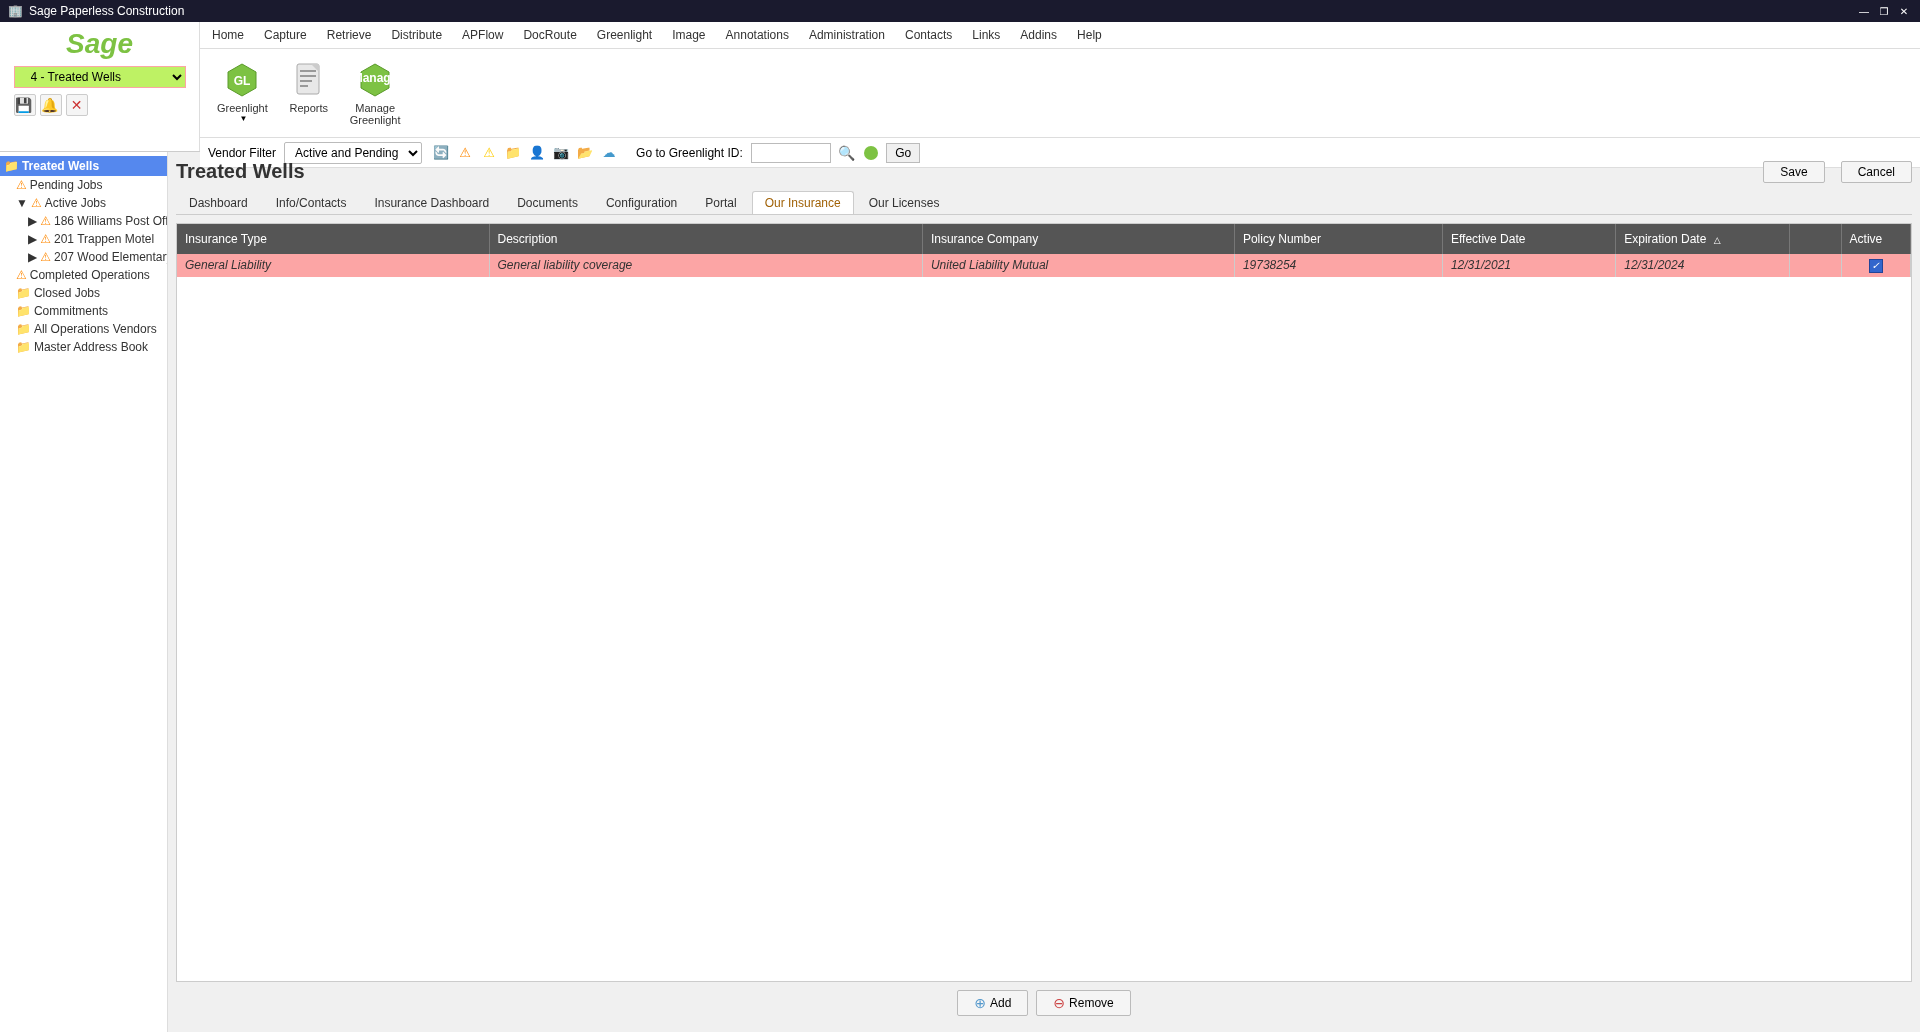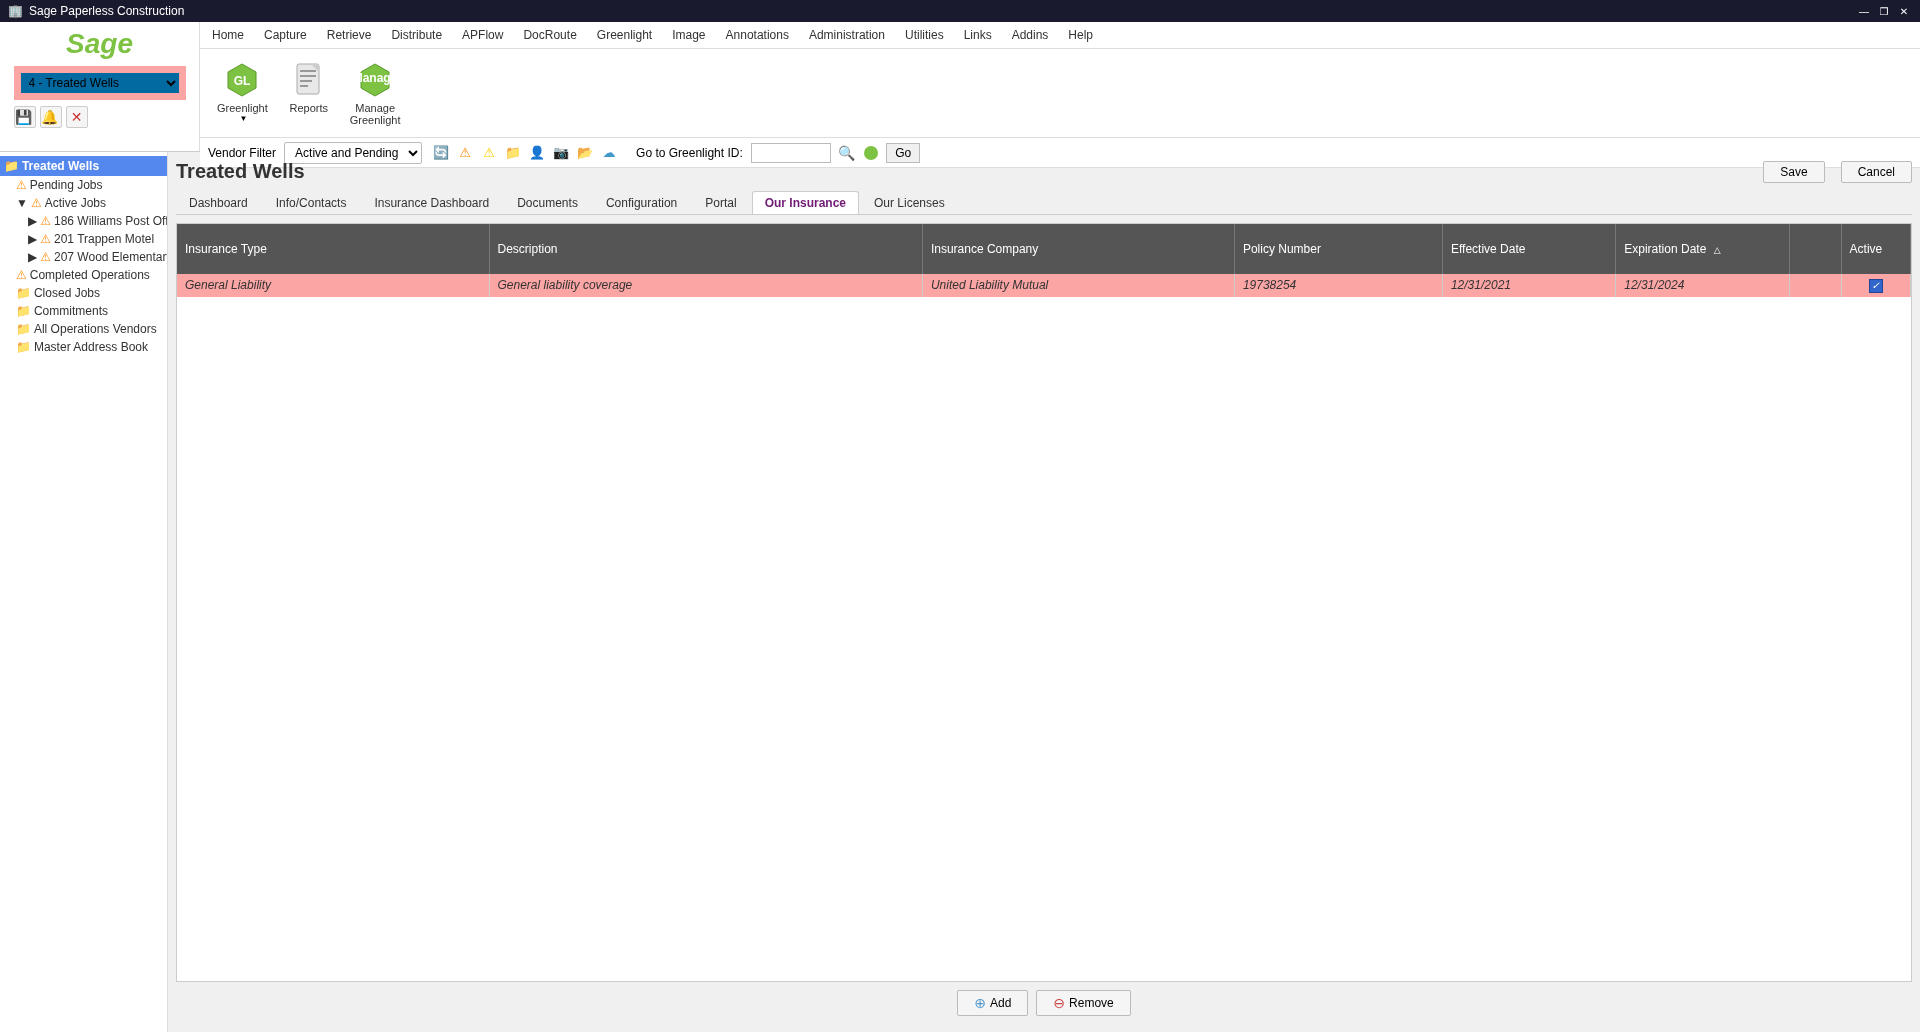--- a/index.html
+++ b/index.html
@@ -213,22 +213,22 @@
       font-size: 12px;
       color: #333;
       background: #f0f0f0;
       margin-right: 2px;
       border-radius: 3px 3px 0 0;
     }
     .tab.active {
       background: white;
       border-color: #ccc;
       border-bottom-color: white;
-      color: #701a75;
-      font-weight: 700;
+      color: #a16207;
+      font-weight: 400;
     }
 
     
     #insurance-container {
       border: 1px solid #ccc;
       flex: 1;
       display: flex;
       flex-direction: column;
       overflow: hidden;
       background: white;
@@ -238,21 +238,21 @@
       width: 100%;
       border-collapse: collapse;
       table-layout: fixed;
     }
 
     #insurance-table thead tr {
       background: #555;
       color: white;
     }
     #insurance-table thead th {
-      padding: 18px 8px;
+      padding: 8px 8px;
       text-align: left;
       font-size: 12px;
       font-weight: normal;
       border-right: 1px solid #777;
       white-space: nowrap;
       overflow: hidden;
     }
     #insurance-table tbody tr {
       background: #fca5a5;
       font-style: italic;
@@ -324,23 +324,23 @@
     }
 
     
     #logo-dropdown {
       width: 180px;
       padding: 4px;
       margin-top: 4px;
     }
     .logo-select {
       width: 100%;
-      padding: 2px 4px;
-      border: 7px solid #fca5a5;
-      background: #0369a1;
+      padding: 2px 12px;
+      border: 1px solid #fca5a5;
+      background: #bef264;
       font-size: 12px;
     }
     #logo-icons-row {
       display: flex;
       gap: 4px;
       margin-top: 6px;
     }
     .logo-icon-btn {
       width: 22px; height: 22px;
       display: flex; align-items: center; justify-content: center;
@@ -408,21 +408,21 @@
           <span class="nav-item">Home</span>
           <span class="nav-item">Capture</span>
           <span class="nav-item">Retrieve</span>
           <span class="nav-item">Distribute</span>
           <span class="nav-item">APFlow</span>
           <span class="nav-item">DocRoute</span>
           <span class="nav-item">Greenlight</span>
           <span class="nav-item">Image</span>
           <span class="nav-item">Annotations</span>
           <span class="nav-item">Administration</span>
-          <span class="nav-item">Utilities</span>
+          <span class="nav-item">Contacts</span>
           <span class="nav-item">Links</span>
           <span class="nav-item">Addins</span>
           <span class="nav-item">Help</span>
         </div>
         <div></div>
       </div>
 
       <div id="ribbon">
         <div class="ribbon-btn">
           <div class="ribbon-icon">

